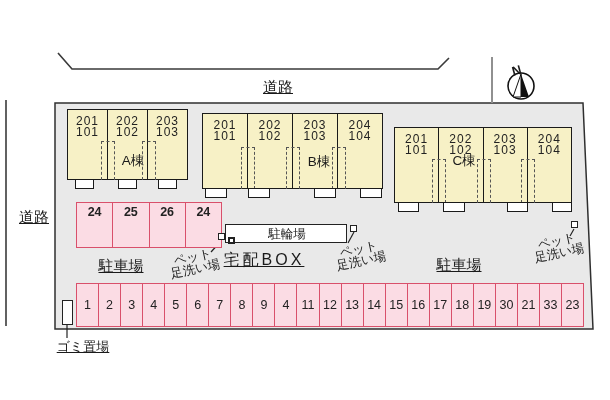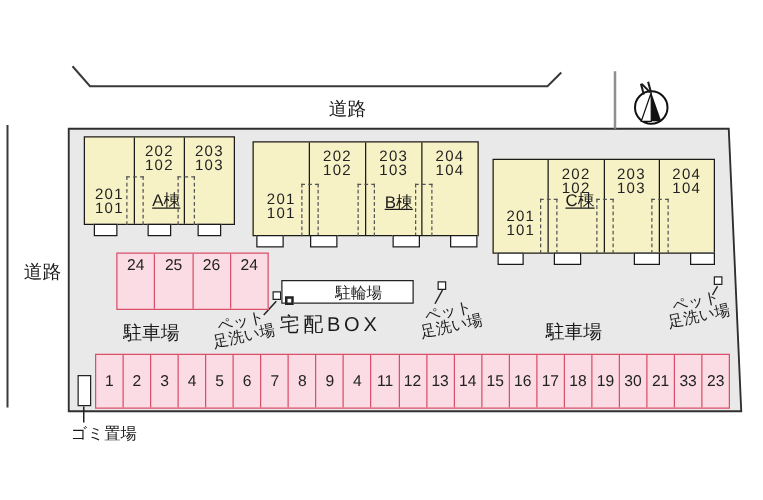--- a/index.html
+++ b/index.html
@@ -1,25 +1,25 @@
 <!DOCTYPE html>
 <html><head>
 <meta charset="utf-8">
 <style>
   html,body{margin:0;padding:0;background:#fff;}
   .canvas{position:relative;width:610px;height:400px;background:#ffffff;
           font-family:"Liberation Sans",sans-serif;color:#1a1a1a;overflow:hidden;}
   .bg{position:absolute;left:0;top:0;width:610px;height:400px;}
   .lbl{position:absolute;white-space:nowrap;color:#1a1a1a;}
-  .cx{transform:translateX(-50%);}
+  .cx{transform:translateX(-50%);text-decoration:underline;}
   .building{position:absolute;display:flex;background:#f7f1c6;border:1.4px solid #1a1a1a;box-sizing:border-box;}
   .unit{flex:1;border-left:1.4px solid #1a1a1a;text-align:center;padding-top:6px;box-sizing:border-box;}
-  .unit:first-child{border-left:none;margin-top:34px;}
+  .unit:first-child{border-left:none;}
   .unum{font-size:12px;line-height:11px;letter-spacing:1px;color:#222;}
-  .bname{position:absolute;font-size:13.5px;transform:translateX(-50%);white-space:nowrap;text-decoration:underline;}
+  .bname{position:absolute;font-size:13.5px;transform:translateX(-50%);white-space:nowrap;}
   .stair{position:absolute;border:1.2px dashed #555;border-bottom:none;box-sizing:border-box;}
   .porch{position:absolute;background:#fff;border:1.3px solid #1a1a1a;box-sizing:border-box;height:10px;}
   .prow{position:absolute;display:flex;background:#fbdce4;border:1.6px solid #d9506b;box-sizing:border-box;}
   .pcell{flex:1;border-left:1.3px solid #d9506b;display:flex;align-items:center;justify-content:center;
          font-size:12.5px;color:#222;box-sizing:border-box;}
   .pcell:first-child{border-left:none;}
   .prow-top .pcell{align-items:flex-start;padding-top:2px;}
   .wrect{position:absolute;background:#fff;border:1.5px solid #222;box-sizing:border-box;}
   .icon-sq{position:absolute;width:7px;height:7px;background:#fff;border:1.5px solid #222;box-sizing:border-box;}
   .petlabel{position:absolute;width:64px;text-align:center;font-size:12.5px;line-height:12px;transform:rotate(-12deg);}
@@ -124,21 +124,21 @@
     <div class="bname" style="left:69px;top:24px;">C棟</div>
     <div class="stair" style="left:37px;top:31px;width:14px;height:44px;"></div>
     <div class="stair" style="left:82px;top:31px;width:14px;height:44px;"></div>
     <div class="stair" style="left:126px;top:31px;width:14px;height:44px;"></div>
   </div>
   <div class="porch" style="left:398px;top:202px;width:21px;"></div>
   <div class="porch" style="left:443px;top:202px;width:22px;"></div>
   <div class="porch" style="left:507px;top:202px;width:21px;"></div>
   <div class="porch" style="left:552px;top:202px;width:20px;"></div>
 
-  <div class="prow prow-top" style="left:93px;top:202px;width:122px;height:46px;">
+  <div class="prow prow-top" style="left:76px;top:202px;width:146px;height:46px;font-weight:bold;">
     <div class="pcell">
         <span>24</span>
       </div>
     <div class="pcell">
         <span>25</span>
       </div>
     <div class="pcell">
         <span>26</span>
       </div>
     <div class="pcell">
@@ -213,21 +213,21 @@
       </div>
     <div class="pcell">
         <span>33</span>
       </div>
     <div class="pcell">
         <span>23</span>
       </div>
   </div>
   <div class="lbl cx" style="left:459px;top:256px;font-size:15px;">駐車場</div>
 
-  <div class="wrect" style="left:225px;top:224px;width:106px;height:19px;">
+  <div class="wrect" style="left:225px;top:224px;width:122px;height:19px;">
     <div class="bike-label">駐輪場</div>
   </div>
 
   <div class="icon-sq" style="left:228px;top:237px;border-width:2px;"></div>
   <div class="lbl cx" style="left:264px;top:250px;font-size:16px;letter-spacing:3px;">宅配BOX</div>
 
   <div class="icon-sq" style="left:218px;top:233px;"></div>
   <div class="petlabel" style="left:162px;top:251px;">
     <div>ペット</div>
     <div>足洗い場</div>

